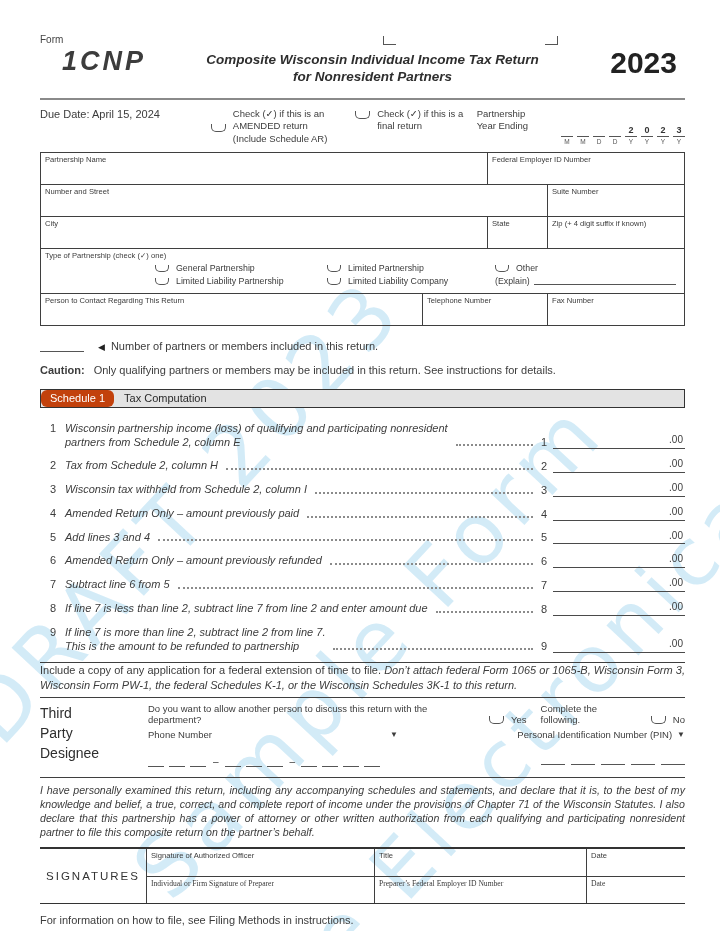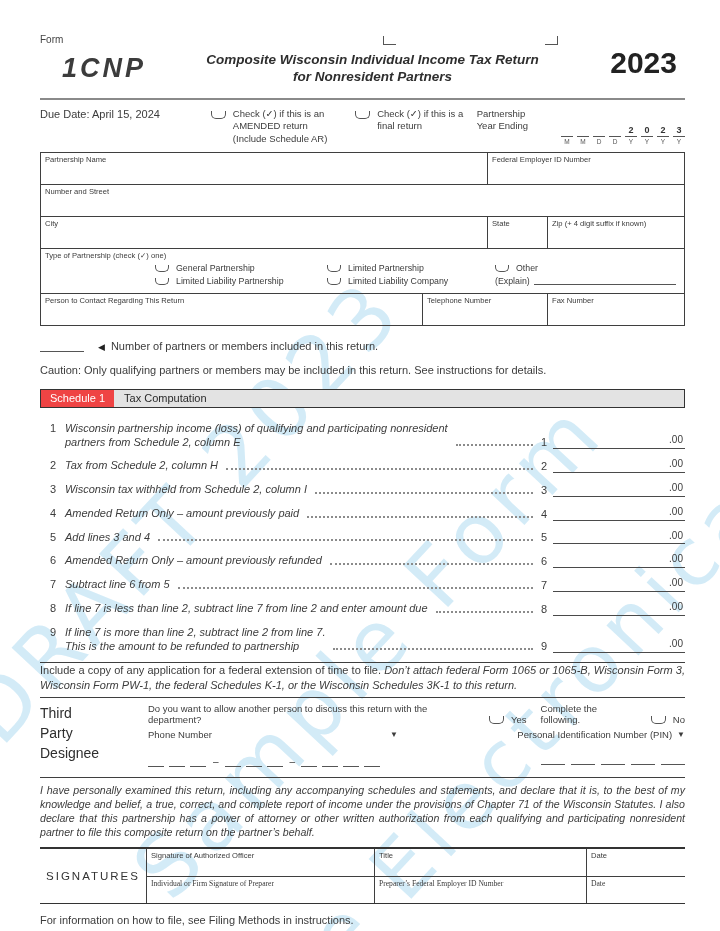--- a/index.html
+++ b/index.html
@@ -17,37 +17,37 @@
   }
   .wm-line:nth-child(1){ left:-20px; top:680px; font-size:84px; }
   .wm-line:nth-child(2){ left:150px; top:835px; font-size:84px; }
   .wm-line:nth-child(3){ left:250px; top:985px; font-size:80px; }
 
   .content{ position:relative; z-index:1; padding:34px 35px 0 40px; }
 
   
   .hdr{ position:relative; height:60px; }
   .hdr-form{ font-size:10px; color:#444; }
-  .hdr-num{ font-size:27px; font-weight:bold; font-style:italic; letter-spacing:3px; margin-left:22px; margin-top:8px; }
+  .hdr-num{ font-size:27px; font-weight:bold; font-style:italic; letter-spacing:3px; margin-left:22px; margin-top:1px; }
   .hdr-title{ position:absolute; left:145px; right:125px; top:18px; text-align:center;
               font-weight:bold; font-style:italic; font-size:13.5px; line-height:1.25; color:#2e2e2e;}
   .hdr-year{ position:absolute; right:8px; top:12px; font-size:30px; font-weight:600; color:#222; }
   .mark{ position:absolute; width:13px; height:9px; top:2px; }
   .mark-l{ left:343px; border-left:1.3px solid #555; border-bottom:1.3px solid #555; }
   .mark-r{ left:505px; border-right:1.3px solid #555; border-bottom:1.3px solid #555; }
   .rule{ border:none; border-top:2px solid #8a8a8a; margin-top:4px; }
 
   
   .due-row{ display:flex; margin-top:8px; font-size:11px; }
   .due-date{ width:180px; white-space:nowrap; }
   .cb{ display:inline-block; width:15px; height:8px; border:1px solid #555; border-top:none;
        border-radius:0 0 5px 5px; margin-right:7px; flex:0 0 auto; margin-top:3px; cursor:pointer; }
   .due-chk{ display:flex; font-size:9.5px; line-height:1.3; }
   .due-chk .t{ white-space:pre-line; }
-  .chk1{ width:152px; }
+  .chk1{ width:152px;align-items:center; }
   .chk2{ width:128px; }
   .ye-label{ width:72px; font-size:9.5px; line-height:1.3; }
   .ye-slots{ display:flex; align-items:flex-end; margin-left:12px; padding-top:2px; }
   .slot{ display:inline-flex; flex-direction:column; align-items:center; width:12px; margin-left:4px; }
   .sd{ font-size:9px; font-weight:bold; font-style:normal; height:11px; color:#333; }
   .sl{ border-top:1.2px solid #555; width:100%; text-align:center; font-size:6.5px;
        font-style:normal; padding-top:1px; color:#555; }
 
   
   .infobox{ border:1.2px solid #3f3f3f; margin-top:7px; }
@@ -60,25 +60,25 @@
   .opt{ display:flex; font-size:8.8px; color:#3a3a3a; }
   .opt .cb{ width:14px; height:7px; margin-top:2px; }
   .explain{ display:flex; font-size:8.8px; }
   .explain .xline{ flex:1; border-bottom:1px solid #555; margin:0 4px 1px 4px; }
 
   
   .partners-row{ display:flex; align-items:flex-end; margin-top:14px; font-size:11px; }
   .pblank{ display:inline-block; width:44px; border-bottom:1.2px solid #555; height:12px; margin-right:14px; cursor:text; }
   .arrow-l{ font-size:9px; margin-right:6px; color:#222; }
   .caution{ margin-top:12px; font-size:11px; }
-  .caution b{ font-weight:normal; }
+  .caution b{ font-weight:bold; margin-right:6px; }
 
   
   .sch-bar{ display:flex; border:1px solid #333; background:#e3e3e3; margin-top:13px; align-items:stretch; }
-  .sch-badge{ background:#ef4444; color:#fff; font-size:11px; padding:2px 9px 3px 9px; }
+  .sch-badge{ background:#c2410c; color:#fff; font-size:11px; padding:2px 9px 3px 9px;border-radius:6px; }
   .sch-title{ font-size:11px; padding:2px 10px 3px 10px; color:#2a2a2a; }
 
   .slines{ margin-top:13px; }
   .sline{ display:flex; align-items:flex-start; margin-bottom:9px; font-size:11px; line-height:1.28; }
   .ln{ width:16px; text-align:right; margin-right:9px; flex:0 0 auto; }
   .lbl{ white-space:pre-line; max-width:462px;font-style:italic; }
   .dots{ flex:1; border-bottom:2px dotted #8b8b8b; margin:0 8px 3px 8px; align-self:flex-end; min-width:20px; }
   .ln2{ align-self:flex-end; margin:0 6px 0 0; width:auto; text-align:right; }
   .amt{ width:132px; border-bottom:1.4px solid #4a4a4a; text-align:right; font-size:10px;
         align-self:flex-end; padding:0 2px 1px 0; flex:0 0 auto; color:#3a3a3a; cursor:text; }
@@ -212,20 +212,21 @@
         </div>
     </div>
 
     <div class="infobox">
       <div class="irow">
         <div class="cell" style="flex:1"><span>Partnership Name</span></div>
         <div class="cell" style="width:197px"><span>Federal Employer ID Number</span></div>
       </div>
       <div class="irow">
         <div class="cell" style="flex:1"><span>Number and Street</span></div>
+        <div class="cell" style="width:137px"><span>Suite Number</span></div>
       </div>
       <div class="irow">
         <div class="cell" style="flex:1"><span>City</span></div>
         <div class="cell" style="width:60px"><span>State</span></div>
         <div class="cell" style="width:137px"><span>Zip (+ 4 digit suffix if known)</span></div>
       </div>
       <div class="irow">
         <div class="type-cell" style="flex:1">
           <span>Type of Partnership (check (✓) one)</span>
           <div class="type-grid">

